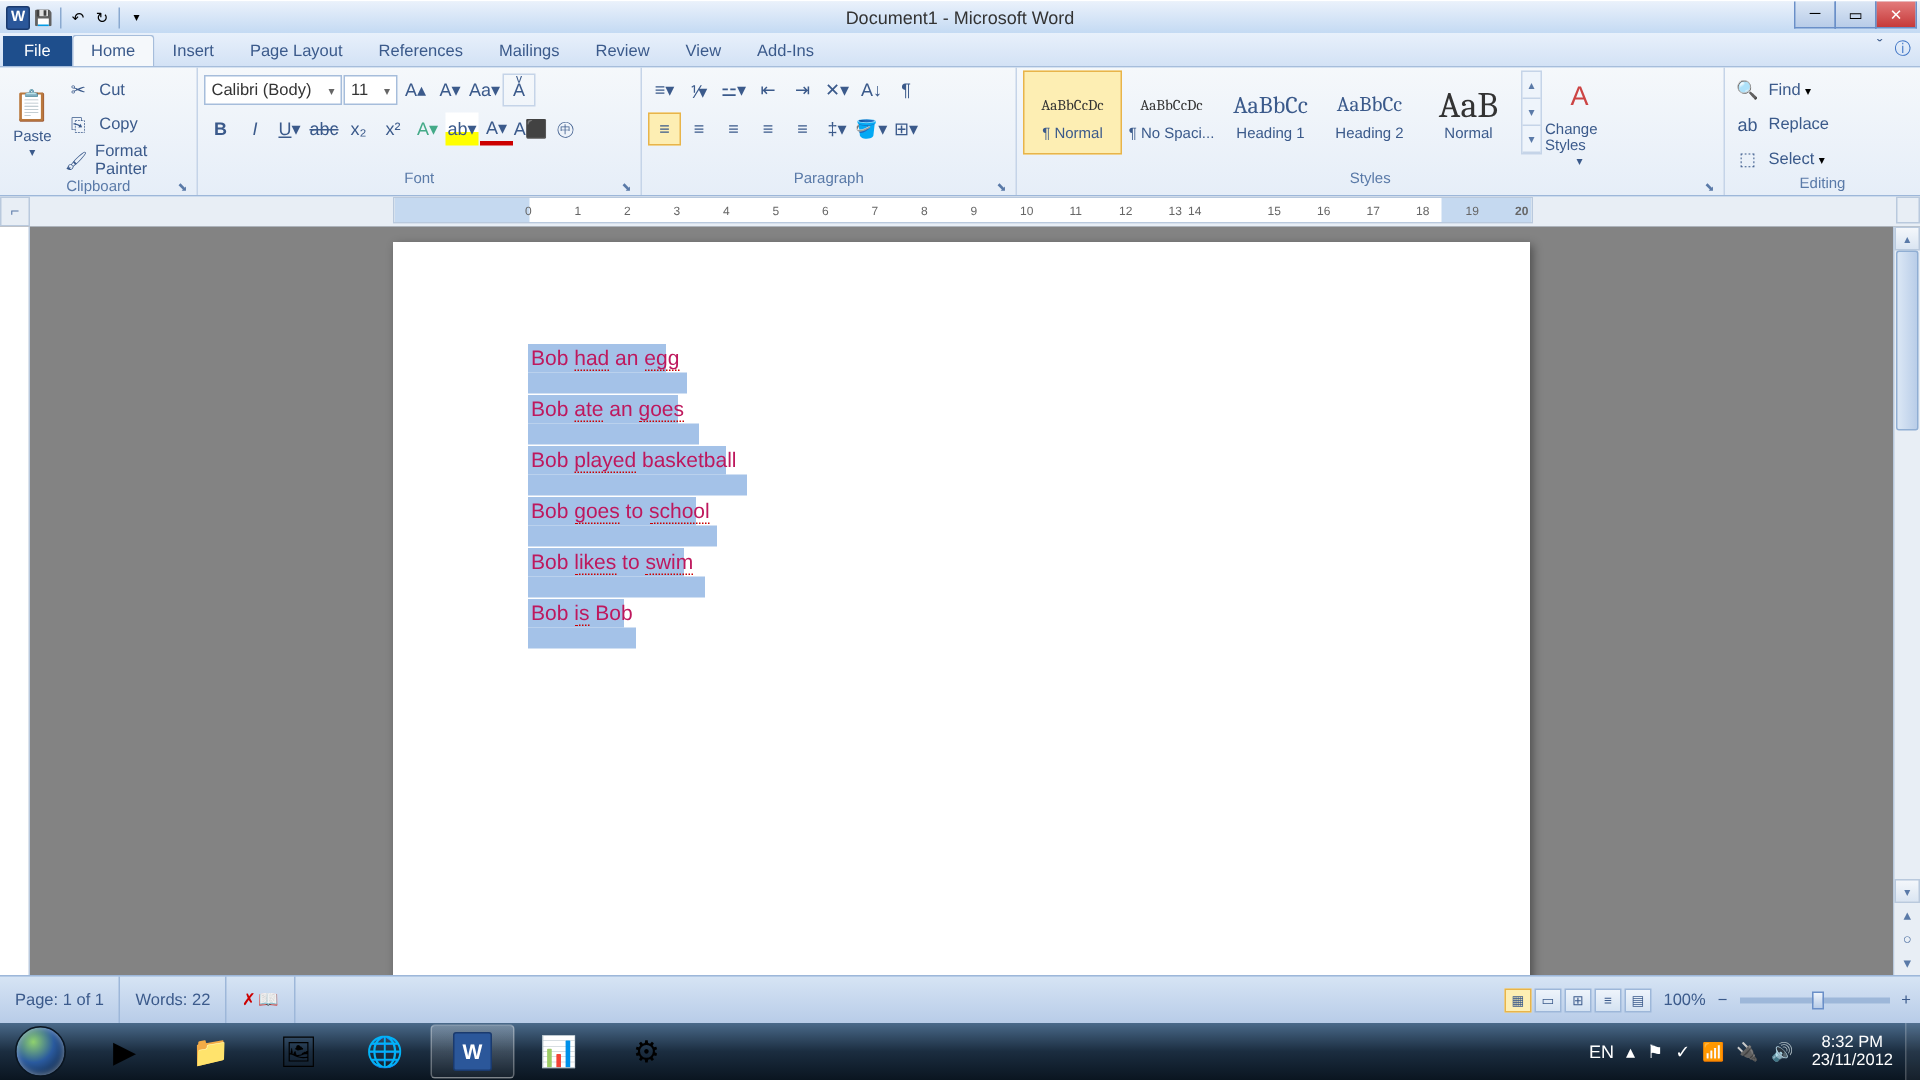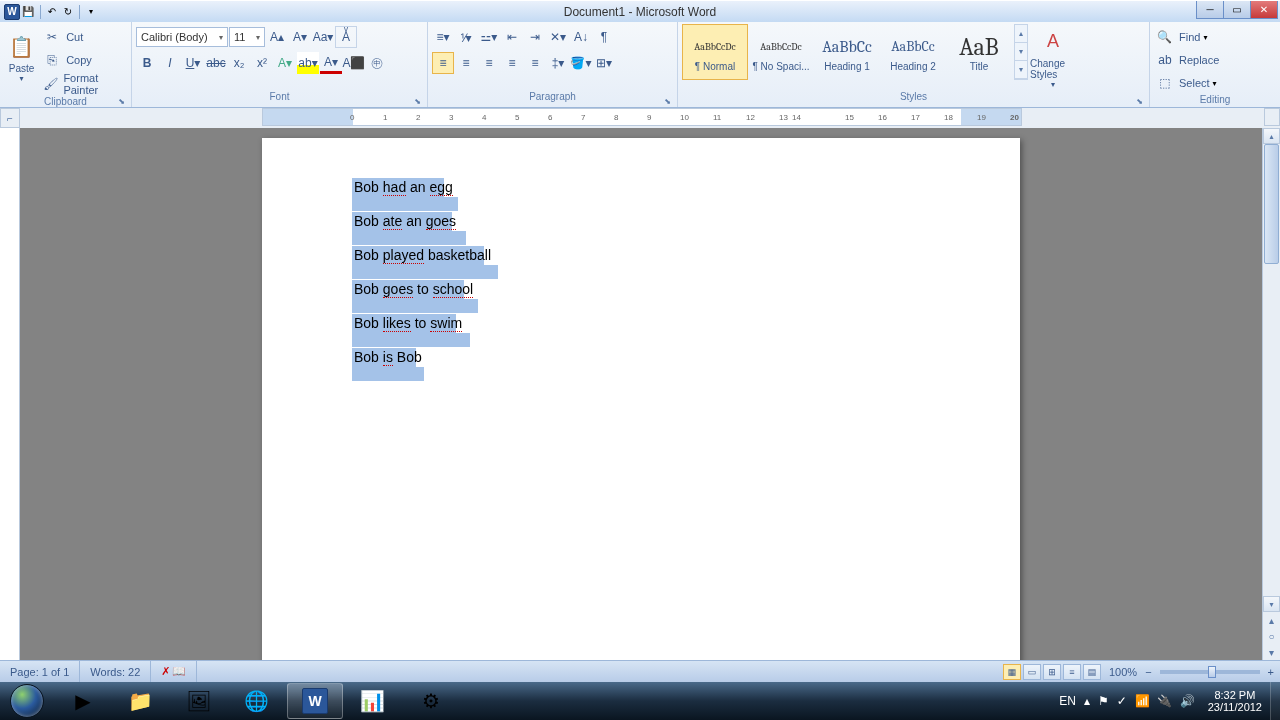--- a/index.html
+++ b/index.html
@@ -44,32 +44,32 @@
 .ruler-area{height:20px;background:#e8eef5;display:flex;position:relative}
 .ruler-corner{width:20px;height:20px;background:#e8eef5;border:1px solid #b9c9dd;font-size:10px;display:flex;align-items:center;justify-content:center;color:#5a7aa8}
 .hruler{position:absolute;left:262px;width:760px;height:18px;background:#fff;border:1px solid #b9c9dd;font-size:8px;color:#666;display:flex;align-items:center;overflow:hidden}
 .hruler .num{position:absolute;top:4px;font-size:8px}
 .hruler-margin{position:absolute;top:0;height:18px;background:#c5d9f0}
 .ruler-btn{position:absolute;right:0;top:0;width:16px;height:18px;background:#e8eef5;border:1px solid #b9c9dd}
 .workspace{flex:1;background:#838383;display:flex;position:relative;overflow:hidden}
 .vruler{width:20px;background:#fff;border-right:1px solid #b9c9dd;position:relative}
 .page-area{flex:1;display:flex;justify-content:center;overflow:auto;padding-top:10px}
 .page{width:758px;min-height:980px;background:#fff;box-shadow:2px 2px 6px rgba(0,0,0,.4);position:relative}
-.doc-content{position:absolute;left:92px;top:41px;font-family:Calibri,sans-serif;font-size:14px;color:#000000}
+.doc-content{position:absolute;left:92px;top:69px;font-family:Calibri,sans-serif;font-size:14px;color:#be185d}
 .doc-line{margin-bottom:18px;position:relative}
 .doc-line .sel{background:#a4c2e8;position:absolute;left:-2px;top:-1px;height:19px;z-index:0}
 .doc-line .sel2{background:#a4c2e8;position:absolute;left:-2px;top:18px;height:14px;z-index:0}
 .doc-line span{position:relative;z-index:1}
 .err{border-bottom:1px dotted #c00}
 .vscroll{width:18px;background:#e8eef5;border-left:1px solid #b9c9dd;display:flex;flex-direction:column}
 .vscroll .arr{height:16px;display:flex;align-items:center;justify-content:center;font-size:8px;color:#5a7aa8;border:1px solid #b9c9dd;background:linear-gradient(#f4f7fb,#dae5f2)}
 .vscroll .track{flex:1;position:relative}
 .vscroll .thumb{position:absolute;top:0;left:1px;right:1px;height:120px;background:linear-gradient(90deg,#dbe7f5,#b9cde8);border:1px solid #90aed3;border-radius:2px}
 .vscroll .nav{height:16px;display:flex;align-items:center;justify-content:center;font-size:10px;color:#5a7aa8;background:#e8eef5}
-.statusbar{height:22px;background:linear-gradient(#d6e4f4,#b8cce8);display:flex;align-items:center;font-size:11px;color:#3b5a8b;border-top:1px solid #9db7d9}
+.statusbar{height:32px;background:linear-gradient(#d6e4f4,#b8cce8);display:flex;align-items:center;font-size:11px;color:#3b5a8b;border-top:1px solid #9db7d9}
 .statusbar .cell{padding:0 10px;border-right:1px solid #9db7d9;height:100%;display:flex;align-items:center}
 .statusbar .spell{display:flex;align-items:center;gap:2px}
 .statusbar .right{margin-left:auto;display:flex;align-items:center;gap:2px;padding-right:6px}
 .view-btn{width:18px;height:16px;border:1px solid #9db7d9;background:linear-gradient(#eef4fb,#d4e2f2);display:flex;align-items:center;justify-content:center;font-size:9px}
 .view-btn.on{background:#fdeeb3;border-color:#e8b44a}
 .zoom-slider{width:100px;height:4px;background:#9db7d9;position:relative;margin:0 6px}
 .zoom-thumb{position:absolute;left:48px;top:-4px;width:8px;height:12px;background:linear-gradient(#eef4fb,#b8cce8);border:1px solid #6a8fc8}
 .taskbar{height:38px;background:linear-gradient(#4a6a8a 0%,#1b2d40 50%,#0a1520 100%);display:flex;align-items:center;position:relative}
 .startbtn{width:54px;height:38px;display:flex;align-items:center;justify-content:center}
 .orb{width:34px;height:34px;border-radius:50%;background:radial-gradient(circle at 35% 30%,#8fd16e,#2a5a9e 45%,#0a1520);border:1px solid #0a1520;box-shadow:0 0 4px rgba(255,255,255,.5) inset}
@@ -97,20 +97,35 @@
       <div class="tb-icon" style="font-size:8px">▾</div>
     </div>
     <div class="titlebar-center">Document1 - Microsoft Word</div>
     <div class="titlebar-ctrls">
       <div>─</div>
       <div>▭</div>
       <div>✕</div>
     </div>
   </div>
 
+  <div class="tabs">
+    <div class="tab file">File</div>
+    <div class="tab active">Home</div>
+    <div class="tab">Insert</div>
+    <div class="tab">Page Layout</div>
+    <div class="tab">References</div>
+    <div class="tab">Mailings</div>
+    <div class="tab">Review</div>
+    <div class="tab">View</div>
+    <div class="tab">Add-Ins</div>
+    <div class="tabs-right">
+      <span>ˇ</span>
+      <span style="color:#3b72c4">ⓘ</span>
+    </div>
+  </div>
 
   <div class="ribbon">
 
     <div class="grp" style="width:132px">
       <div class="grp-body">
         <div class="bigbtn">
           <div class="ico">📋</div>
           <span>Paste</span>
           <span style="font-size:8px">▾</span>
         </div>
@@ -211,21 +226,21 @@
             <div class="style-item">
               <div class="style-prev heading" style="font-size: 16px;">AaBbCc</div>
               <div>Heading 1</div>
             </div>
             <div class="style-item">
               <div class="style-prev heading" style="font-size: 14px;">AaBbCc</div>
               <div>Heading 2</div>
             </div>
             <div class="style-item">
               <div class="style-prev title" style="font-size: 24px;">AaB</div>
-              <div>Title</div>
+              <div>Normal</div>
             </div>
           </div>
         <div class="style-updn">
           <div>▴</div>
           <div>▾</div>
           <div>▾</div>
         </div>
         <div class="bigbtn" style="width:46px">
           <div class="ico" style="font-size:18px;color:#c44">A</div>
           <span style="line-height:11px">Change Styles</span>

